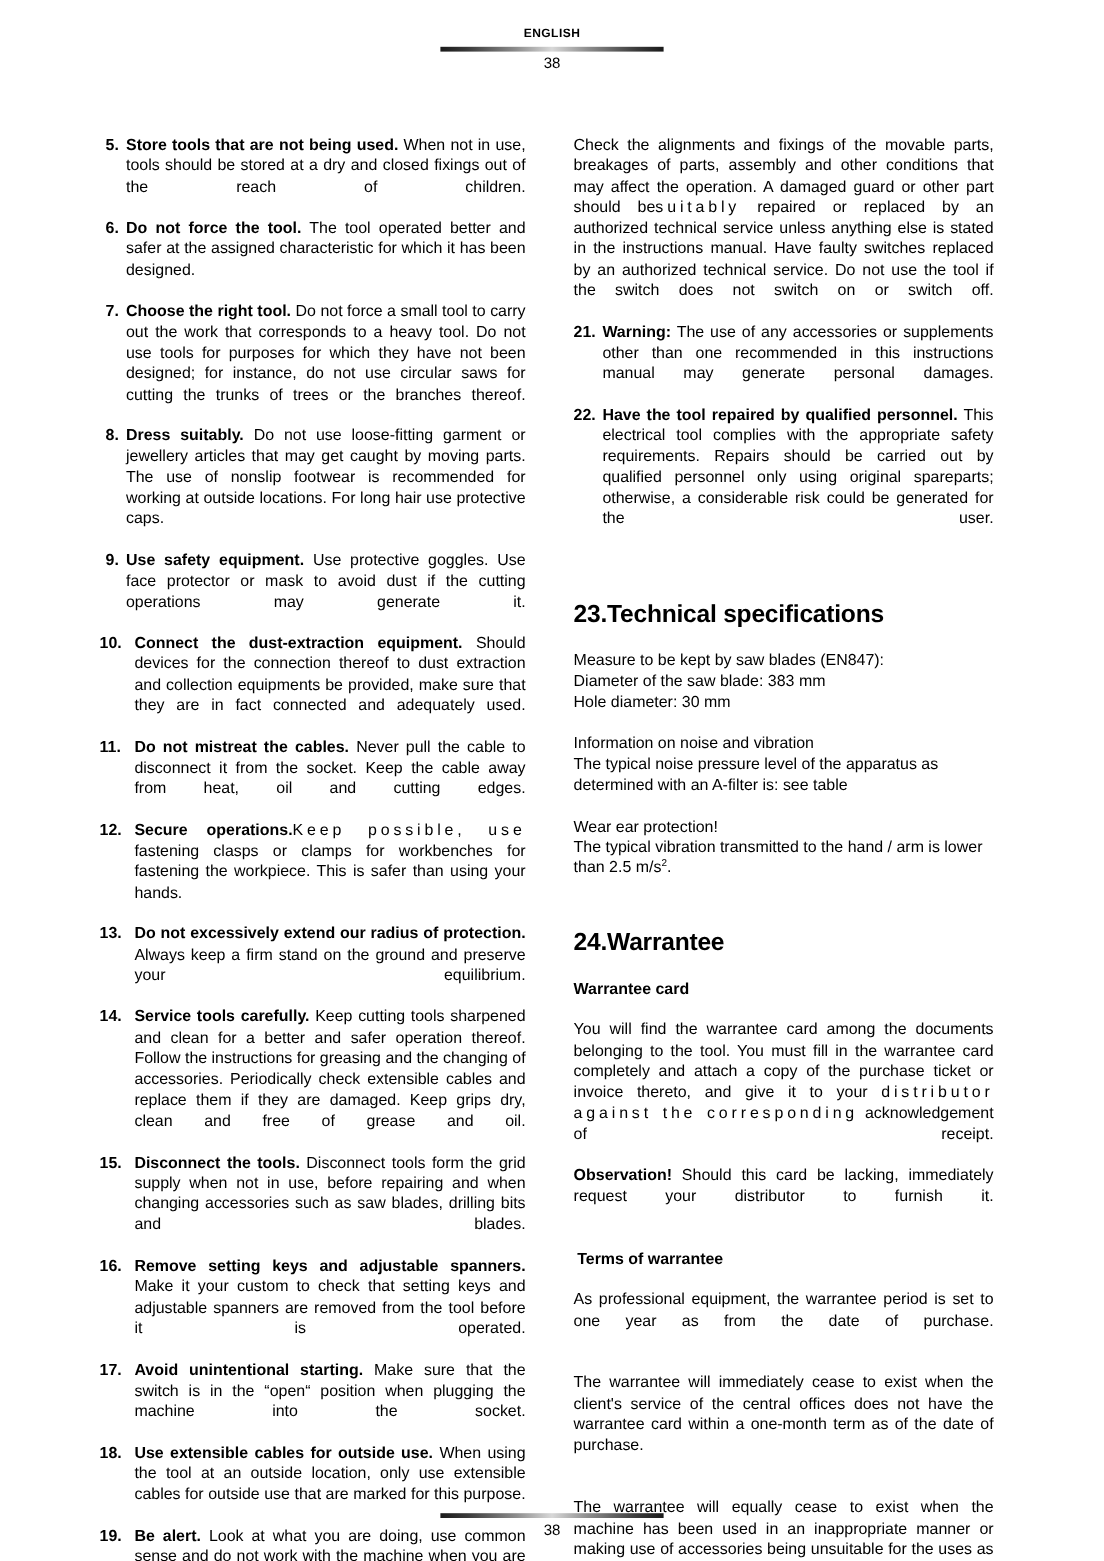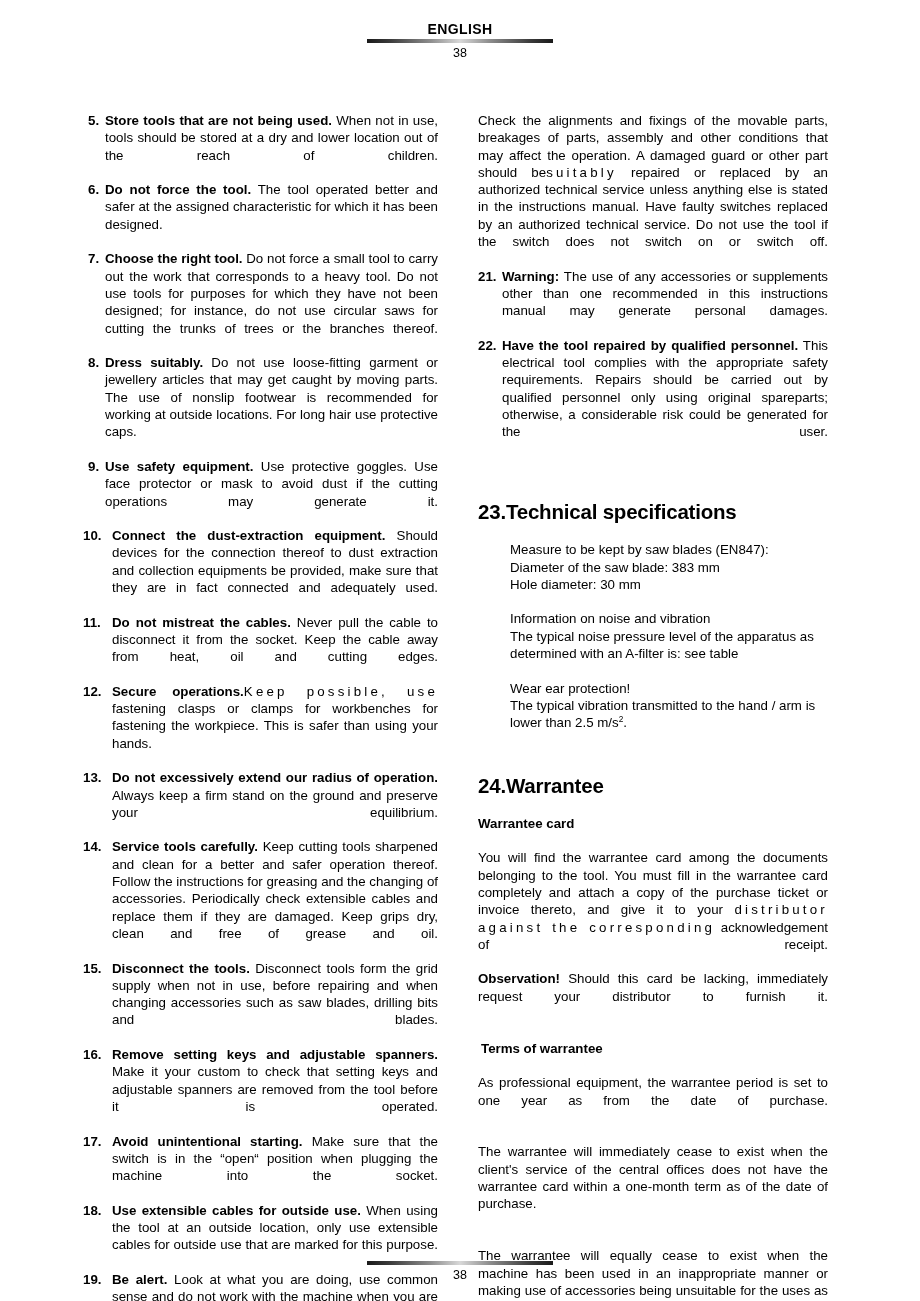--- a/index.html
+++ b/index.html
@@ -18,21 +18,21 @@
 
   
   .page-header {
     position: absolute;
     left: 0;
     top: 22px;
     width: 920px;
     text-align: center;
   }
   .header-title {
-    font-size: 14px;
+    font-size: 10px;
     font-weight: bold;
     letter-spacing: 0.4px;
     line-height: 14px;
   }
   .rule {
     width: 186px;
     height: 4px;
     margin: 3px auto 0 auto;
     background: linear-gradient(to right,
         #1a1a1a 0%, #3a3a3a 12%, #8d8d8d 34%,
@@ -103,21 +103,21 @@
     width: 100%;
   }
   b { font-weight: bold; }
 
   
   .para {
     margin: 0;
     text-align: justify;
     text-justify: inter-word;
   }
-  .para.ragged { text-align: left; margin-left: 32px; }
+  .para.ragged { text-align: left; }
   .spacer { height: 17.3px; }
 
   
   h2.section-heading {
     font-size: 20.5px;
     font-weight: bold;
     line-height: 24px;
     margin: 42px 0 0 0;
     letter-spacing: -0.2px;
   }
@@ -144,21 +144,21 @@
 <div class="page-header">
   <div class="header-title">ENGLISH</div>
   <div class="rule"></div>
   <div class="header-pageno">38</div>
 </div>
 
 <div class="col col-left">
 
   <div class="item">
     <span class="num">5.</span>
-    <p><b>Store tools that are not being used.</b><span> When not in use, tools should be stored at a dry and lower location out of the reach of children.</span></p>
+    <p><b>Store tools that are not being used.</b><span> When not in use, tools should be stored at a dry and closed fixings out of the reach of children.</span></p>
   </div>
 
   <div class="item">
     <span class="num">6.</span>
     <p><b>Do not force the tool.</b><span> The tool operated better and safer at the assigned characteristic for which it has been designed.</span></p>
   </div>
 
   <div class="item">
     <span class="num">7.</span>
     <p><b>Choose the right tool.</b><span> Do not force a small tool to carry out the work that corresponds to a heavy tool. Do not use tools for purposes for which they have not been designed; for instance, do not use circular saws for cutting the trunks of trees or the branches thereof.</span></p>
@@ -184,21 +184,21 @@
     <p><b>Do not mistreat the cables.</b><span> Never pull the cable to disconnect it from the socket. Keep the cable away from heat, oil and cutting edges.</span></p>
   </div>
 
   <div class="item wide">
     <span class="num">12.</span>
     <p><b>Secure operations.</b><span class="track-wide">Keep possible, use</span><span> fastening clasps or clamps for workbenches for fastening the workpiece. This is safer than using your hands.</span></p>
   </div>
 
   <div class="item wide">
     <span class="num">13.</span>
-    <p><b>Do not excessively extend our radius of operation.</b><span> Always keep a firm stand on the ground and preserve your equilibrium.</span></p>
+    <p><b>Do not excessively extend our radius of protection.</b><span> Always keep a firm stand on the ground and preserve your equilibrium.</span></p>
   </div>
 
   <div class="item wide">
     <span class="num">14.</span>
     <p><b>Service tools carefully.</b><span> Keep cutting tools sharpened and clean for a better and safer operation thereof. Follow the instructions for greasing and the changing of accessories. Periodically check extensible cables and replace them if they are damaged. Keep grips dry, clean and free of grease and oil.</span></p>
   </div>
 
   <div class="item wide">
     <span class="num">15.</span>
     <p><b>Disconnect the tools.</b><span> Disconnect tools form the grid supply when not in use, before repairing and when changing accessories such as saw blades, drilling bits and blades.</span></p>

